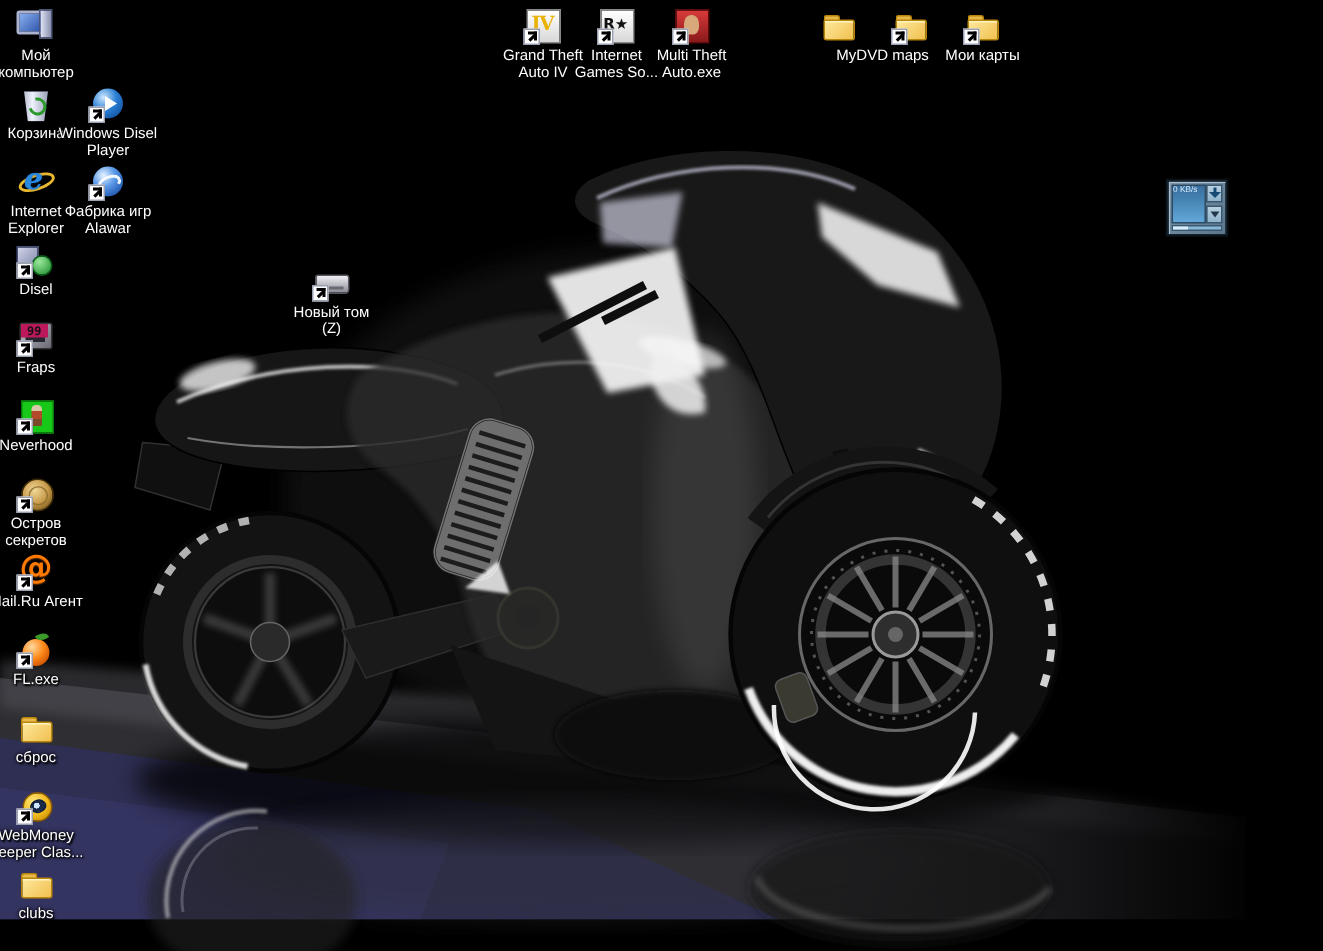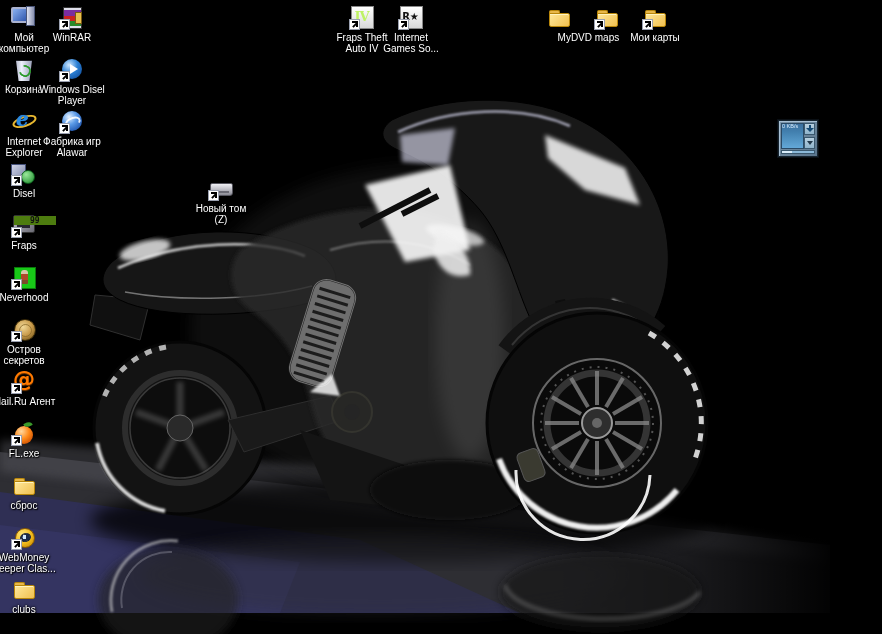--- a/index.html
+++ b/index.html
@@ -41,21 +41,21 @@
   .ic-alawar::after{content:"";position:absolute;left:6px;top:9px;width:12px;height:6px;
     border:2px solid #fff;border-bottom-color:transparent;border-radius:50%;transform:rotate(-20deg);opacity:.9;}
   .ic-disel::before{content:"";position:absolute;left:0;top:4px;width:13px;height:10px;
     background:linear-gradient(135deg,#d0d4e8,#8890b0);border:1px solid #44507a;}
   .ic-disel::after{content:"";position:absolute;right:2px;bottom:2px;width:12px;height:12px;border-radius:50%;
     background:radial-gradient(circle at 35% 30%,#9ae89a,#1a8a2a);border:1px solid #0a5a1a;}
   .ic-fraps::before{content:"";position:absolute;left:2px;top:3px;width:20px;height:16px;
     background:linear-gradient(135deg,#c0c0c8,#6a6a74);border:1px solid #333;border-radius:2px;}
   .ic-fraps::after{content:"";position:absolute;left:6px;top:7px;width:13px;height:9px;background:#26262e;}
   .ic-fraps .glyph{left:3px;top:4px;font:bold 8px "DejaVu Sans Mono",monospace;color:#111;
-    background:#4d7c0f;padding:0 16px;line-height:9px;}
+    background:#be185d;padding:0 4px;line-height:9px;}
   .ic-neverhood::before{content:"";position:absolute;left:3px;top:3px;width:20px;height:20px;
     background:#18c818;border:1px solid #0a7a0a;}
   .ic-neverhood::after{content:"";position:absolute;left:10px;top:6px;width:7px;height:14px;
     border-radius:3px 3px 1px 1px;
     background:linear-gradient(180deg,#d8c8a8 28%,#b04a2a 28% 68%,#7a4a2a 68%);}
   .ic-ostrov::before{content:"";position:absolute;left:3px;top:3px;width:20px;height:20px;border-radius:50%;
     background:radial-gradient(circle at 40% 35%,#f0d898,#c89a4a 50%,#7a5a1e 85%,#5a3a10);border:1px solid #3a2a08;}
   .ic-ostrov::after{content:"";position:absolute;left:8px;top:8px;width:11px;height:11px;
     border:1px solid #8a6a2a;border-radius:50%;opacity:.8;}
   .ic-mailru .glyph{left:2px;top:-2px;font:bold 22px "DejaVu Sans",sans-serif;color:#ff7a00;
@@ -74,21 +74,21 @@
   .ic-webmoney::after{content:"";position:absolute;left:9px;top:9px;width:9px;height:7px;border-radius:50%;
     background:radial-gradient(circle at 40% 40%,#cfe8ff 0 28%,#1a2a4a 30%);border:1px solid #0a1a3a;
     transform:rotate(-15deg);}
   .ic-gtasa::before{content:"";position:absolute;left:2px;top:2px;width:21px;height:21px;
     background:linear-gradient(160deg,#caa870 0 30%,#8a6a42 30% 60%,#5a4a3a 60%);border:1px solid #ececec;}
   .ic-gtasa::after{content:"";position:absolute;left:9px;top:5px;width:9px;height:17px;
     background:#3a2a1e;border-radius:4px 4px 0 0;opacity:.8;}
   .ic-gtaiv::before,.ic-rockstar::before{content:"";position:absolute;left:2px;top:2px;width:21px;height:21px;
     background:linear-gradient(#ffffff,#d8d8d8);border:1px solid #888;}
   .ic-gtaiv .glyph{left:0;top:5px;width:25px;text-align:center;
-    font:bold 13px "DejaVu Serif",serif;color:#bef264;letter-spacing:-1px;}
+    font:bold 13px "DejaVu Serif",serif;color:#eab308;letter-spacing:-1px;}
   .ic-rockstar .glyph{left:0;top:7px;width:25px;text-align:center;
     font:bold 10px "DejaVu Sans",sans-serif;color:#111;}
   .ic-mta::before{content:"";position:absolute;left:2px;top:2px;width:21px;height:21px;
     background:linear-gradient(#d83a3a,#8a1a1a);border:1px solid #5a0a0a;}
   .ic-mta::after{content:"";position:absolute;left:8px;top:6px;width:10px;height:13px;
     background:#d8a87a;border-radius:45% 45% 40% 40%;}
   .ic-drive::before{content:"";position:absolute;left:2px;top:8px;width:21px;height:11px;
     background:linear-gradient(180deg,#f0f0f4,#b8b8c0 55%,#8a8a94);border:1px solid #55555e;
     border-radius:2px 2px 3px 3px;}
   .ic-drive::after{content:"";position:absolute;left:5px;top:16px;width:16px;height:2px;background:#6a6a74;}
@@ -272,27 +272,20 @@
 
   <div id="icons">
     <div class="icon-cell" style="left: -9px; top: 4px;">
       <div class="icon-img ic-computer">
         
         
       </div>
       <div class="icon-label">Мой компьютер</div>
     </div>
 
-    <div class="icon-cell" style="left: 39px; top: 4px;">
-      <div class="icon-img ic-winrar">
-
-        <span class="shortcut-arrow"></span>
-      </div>
-      <div class="icon-label">WinRAR</div>
-    </div>
 
     <div class="icon-cell" style="left: -9px; top: 56px;">
       <div class="icon-img ic-recycle">
         
         
       </div>
       <div class="icon-label">Корзина</div>
     </div>
 
     <div class="icon-cell" style="left: 39px; top: 56px;">
@@ -390,31 +383,38 @@
       </div>
       <div class="icon-label">clubs</div>
     </div>
 
 
     <div class="icon-cell" style="left: 329px; top: 4px;">
       <div class="icon-img ic-gtaiv">
         <span class="glyph">IV</span>
         <span class="shortcut-arrow"></span>
       </div>
-      <div class="icon-label">Fraps Theft Auto IV</div>
+      <div class="icon-label">Grand Theft Auto IV</div>
     </div>
 
     <div class="icon-cell" style="left: 378px; top: 4px;">
       <div class="icon-img ic-rockstar">
         <span class="glyph">R★</span>
         <span class="shortcut-arrow"></span>
       </div>
       <div class="icon-label">Internet Games So...</div>
     </div>
 
+    <div class="icon-cell" style="left: 428px; top: 4px;">
+      <div class="icon-img ic-mta">
+
+        <span class="shortcut-arrow"></span>
+      </div>
+      <div class="icon-label">Multi Theft Auto.exe</div>
+    </div>
 
     <div class="icon-cell" style="left: 526px; top: 4px; text-align: right;">
       <div class="icon-img ic-folder">
         
         
       </div>
       <div class="icon-label">MyDVD</div>
     </div>
 
     <div class="icon-cell" style="left: 622px; top: 4px;">

